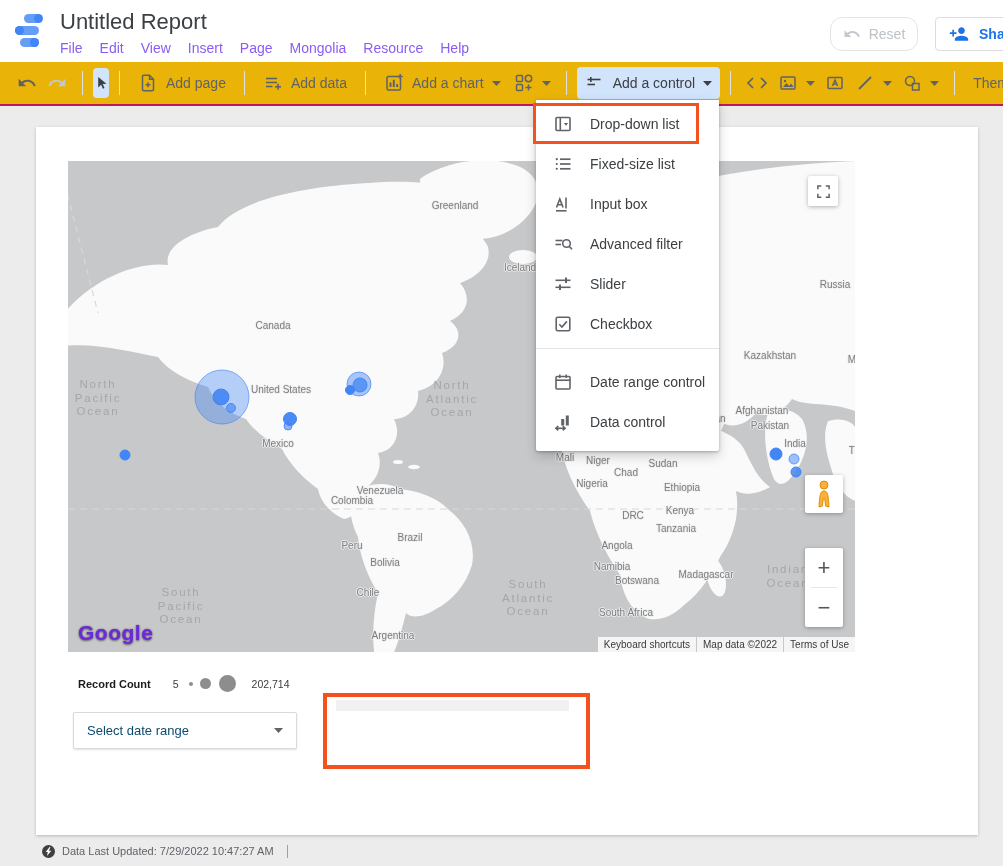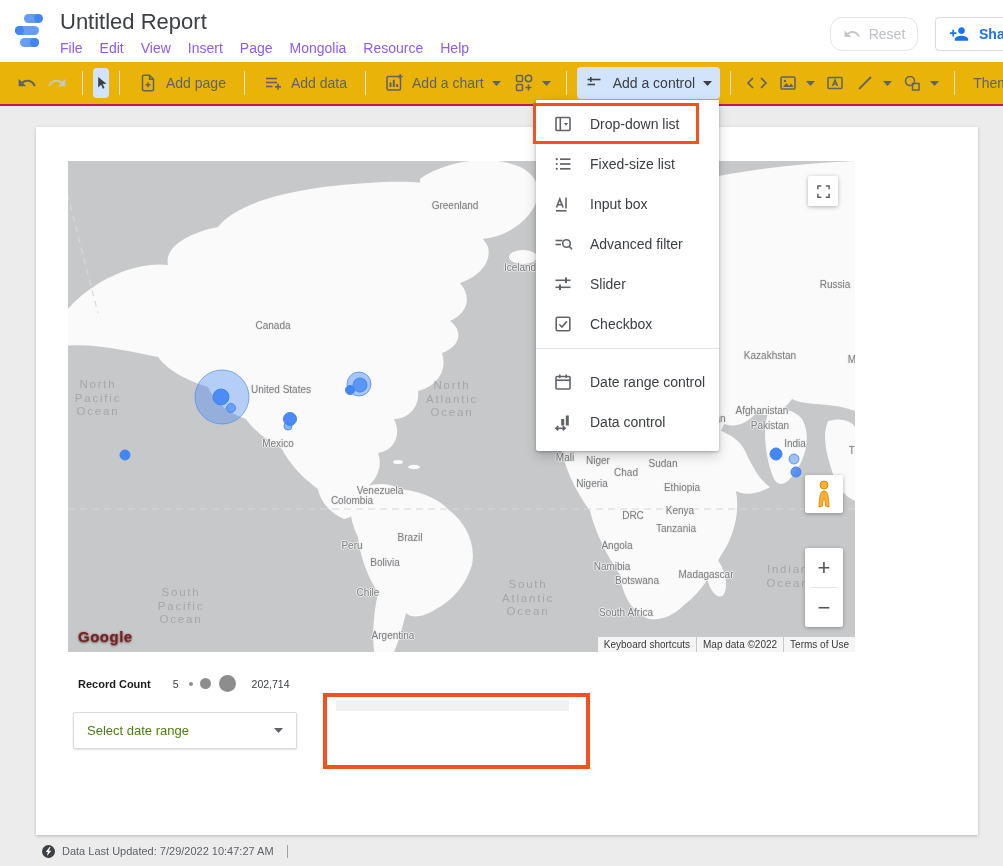--- a/index.html
+++ b/index.html
@@ -56,40 +56,40 @@
     position:absolute; transform:translate(-50%,-50%); font-size:11.5px; color:#a4a7a9;
     letter-spacing:1.8px; text-align:center; line-height:13.5px; white-space:pre;
   }
   .map-ctrl { position:absolute; background:#fff; border-radius:2px; box-shadow:0 1px 4px rgba(0,0,0,.3); }
   .btn-fullscreen { left:740px; top:15px; width:30px; height:30px; display:flex; align-items:center; justify-content:center; }
   .btn-pegman { left:737px; top:314px; width:38px; height:38px; display:flex; align-items:center; justify-content:center; }
   .zoomctrl { left:737px; top:387px; width:38px; height:79px; display:flex; flex-direction:column; }
   .zoomctrl .zbtn { flex:1; display:flex; align-items:center; justify-content:center; font-size:22px; color:#565656; }
   .zoomctrl .zsep { height:1px; background:#e6e6e6; margin:0 6px; }
   .gmap-logo {
-    position:absolute; left:10px; bottom:7px; font-size:15px; font-weight:bold; color:#7f1d1d; letter-spacing:.5px;
+    position:absolute; left:10px; bottom:7px; font-size:21px; font-weight:bold; color:#6d28d9; letter-spacing:.5px;
     text-shadow:0 1px 2px rgba(100,100,100,.95), 0 0 2px rgba(100,100,100,.8);
     text-align:center;
   }
   .map-attr { position:absolute; right:0; bottom:0; display:flex; font-size:10px; color:#3a3a3a; }
   .map-attr span { background:rgba(255,255,255,.82); padding:2px 6px; margin-left:1px; white-space:nowrap; }
 
   
   .legend { position:absolute; left:42px; top:532px; display:flex; align-items:center; font-size:10.5px; color:#3c4043;margin-top:16px; }
   .legend .metric { font-weight:bold; font-size:11px; color:#1b1b1b; margin-right:22px; }
   .ldot { border-radius:50%; background:#8d8d8d; flex:none; }
   .ldot.s { width:4px; height:4px; margin:0 7px 0 10px; }
   .ldot.m { width:11px; height:11px; margin-right:8px; }
   .ldot.l { width:17px; height:17px; margin-right:16px; }
 
   
   .ctl-date {
     position:absolute; left:37px; top:585px; width:224px; height:37px; background:#fff;
     border:1px solid #dadada; border-radius:2px; box-shadow:0 1px 2px rgba(0,0,0,.12);
-    display:flex; align-items:center; justify-content:space-between; padding:0 13px; font-size:13px; color:#4d7c0f;
+    display:flex; align-items:center; justify-content:space-between; padding:0 13px; font-size:13px; color:#0c4a6e;
   }
   .sel-wrap { position:absolute; left:287px; top:566px; width:267px; height:76px; border:4px solid #f4511e; }
   .sel-strip { position:absolute; left:9px; top:3px; width:233px; height:11px; background:#f1f1f1; }
   .sel-box {
     position:absolute; left:4px; top:16px; width:243px; height:42px; background:#fff; border:2px solid #4285f4;
     display:flex; align-items:center; justify-content:space-between; padding:0 14px; font-size:13px; color:#3c4043;
   }
   .handle { position:absolute; width:7px; height:7px; background:#4285f4; }
   .h-tl{left:-5px;top:-5px} .h-tm{left:calc(50% - 3.5px);top:-5px} .h-tr{right:-5px;top:-5px}
   .h-ml{left:-5px;top:calc(50% - 3.5px)} .h-mr{right:-5px;top:calc(50% - 3.5px)}

